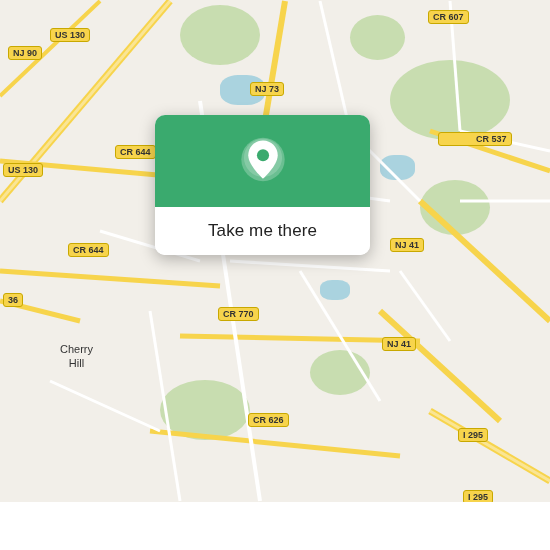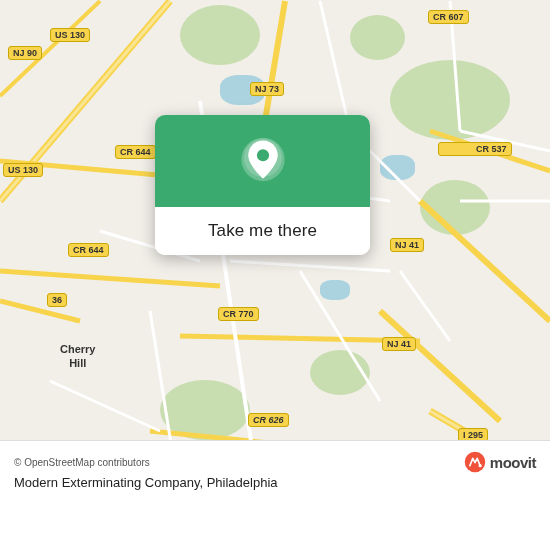--- a/index.html
+++ b/index.html
@@ -146,21 +146,21 @@
       border-radius: 3px;
       font-weight: bold;
       border: 1px solid #c8a800;
       white-space: nowrap;
       z-index: 5;
     }
 
     .city-label {
       position: absolute;
       font-size: 11px;
-      font-weight: bold;
+      font-weight: normal;
       color: #333;
       z-index: 5;
       text-align: center;
     }
 
     
     .popup-tail {
       position: absolute;
       width: 0;
       height: 0;
@@ -232,54 +232,39 @@
     <line x1="450" y1="0" x2="460" y2="130" stroke="white" stroke-width="3"></line>
     <line x1="460" y1="130" x2="550" y2="150" stroke="white" stroke-width="3"></line>
   </svg>
 
   <div class="road-label" style="top:28px;left:50px;">US 130</div>
   <div class="road-label" style="top:46px;left:8px;">NJ 90</div>
   <div class="road-label" style="top:163px;left:3px;">US 130</div>
   <div class="road-label" style="top:145px;left:115px;">CR 644</div>
   <div class="road-label" style="top:82px;left:250px;">NJ 73</div>
   <div class="road-label" style="top:10px;left:428px;text-align:center;">CR 607</div>
-  <div class="road-label" style="top:142px;left:438px;padding-left:37px;">CR 537</div>
+  <div class="road-label" style="top:132px;left:438px;padding-left:37px;">CR 537</div>
   <div class="road-label" style="top:243px;left:68px;">CR 644</div>
   <div class="road-label" style="top:307px;left:218px;">CR 770</div>
   <div class="road-label" style="top:238px;left:390px;">NJ 41</div>
   <div class="road-label" style="top:337px;left:382px;">NJ 41</div>
-  <div class="road-label" style="top:413px;left:248px;font-style:italic;">CR 626</div>
+  <div class="road-label" style="top:413px;left:248px;">CR 626</div>
   <div class="road-label" style="top:428px;left:458px;">I 295</div>
   <div class="road-label" style="top:490px;left:463px;">I 295</div>
-  <div class="road-label" style="top:293px;left:3px;margin-left:44px;">36</div>
+  <div class="road-label" style="top:293px;left:3px;">36</div>
 
   <div class="city-label" style="top:342px;left:60px;line-height:1.3;">Cherry<br>Hill</div>
 
   <div class="popup-card">
     <div class="popup-green">
 
       <svg class="map-pin" viewBox="0 0 52 60" fill="none" xmlns="http://www.w3.org/2000/svg">
         <ellipse cx="26" cy="26" rx="25" ry="25" fill="white" opacity="0.25"></ellipse>
         <circle cx="26" cy="24" r="22" fill="white" opacity="0.18"></circle>
         <path d="M26 4C16.6 4 9 11.6 9 21C9 33 26 48 26 48C26 48 43 33 43 21C43 11.6 35.4 4 26 4Z" fill="white"></path>
         <circle cx="26" cy="21" r="7" fill="#3aaa6e"></circle>
       </svg>
     </div>
     <button class="popup-button">Take me there</button>
     <div class="popup-tail"></div>
   </div>
 
-  <div class="info-bar">
-    <div class="info-bar-top">
-      <span class="osm-credit">© OpenStreetMap contributors</span>
-      <div class="moovit-logo">
-
-        <svg class="moovit-icon" viewBox="0 0 30 30" fill="none" xmlns="http://www.w3.org/2000/svg">
-          <circle cx="15" cy="15" r="14" fill="#f0523a"></circle>
-          <path d="M8 20 L12 10 L15 16 L18 10 L22 20" stroke="white" stroke-width="2.2" fill="none" stroke-linecap="round" stroke-linejoin="round"></path>
-          <circle cx="22" cy="20" r="2.2" fill="white"></circle>
-        </svg>
-        <span class="moovit-logo-text">moovit</span>
-      </div>
-    </div>
-    <div class="location-label">Modern Exterminating Company, Philadelphia</div>
-  </div>
 </div>
 
 </body></html>

